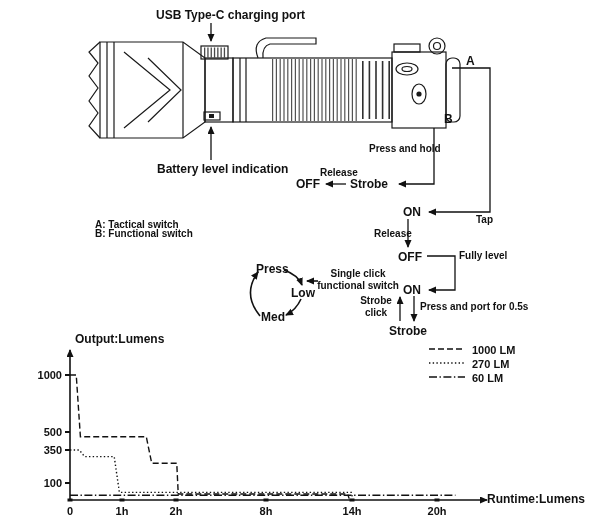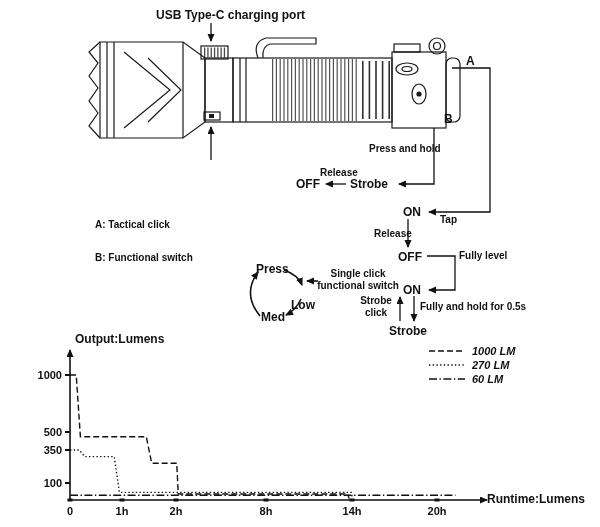--- a/index.html
+++ b/index.html
@@ -6,21 +6,21 @@
   #stage{position:relative;width:600px;height:527px;background:#fff;
          font-family:"Liberation Sans",sans-serif;color:#111;overflow:hidden;}
   #art{position:absolute;left:0;top:0;}
   .lbl{position:absolute;font-weight:bold;font-size:12px;white-space:nowrap;line-height:1.2;}
   .sm{font-size:10px;}
   .wrap{white-space:normal;text-align:center;}
   .big{font-size:12px;}
   .tick{font-size:11px;font-weight:bold;font-family:"Liberation Sans",sans-serif;fill:#111;}
   .axis{stroke:#111;stroke-width:1.6;}
   #legend{position:absolute;left:428px;top:344px;}
-  .lrow{display:flex;align-items:center;height:14px;font-style:italic;}
+  .lrow{display:flex;height:14px;}
   .lrow svg{margin-right:6px;}
   .ls{stroke:#111;stroke-width:1.4;}
   .ls1{stroke-dasharray:6 3;}
   .ls2{stroke-dasharray:1.4 2.3;}
   .ls3{stroke-dasharray:8 2.5 1.4 2.5;}
   .lname{font-size:11px;font-weight:bold;}
 </style>
 </head>
 <body>
 
@@ -105,39 +105,40 @@
         <text x="62" y="436" class="tick" text-anchor="end">500</text>
         <rect x="65" y="374" width="5" height="2" fill="#111"></rect>
         <text x="62" y="379" class="tick" text-anchor="end">1000</text>
         <polyline points="70,375 76.24,375 80.4,436.8 146.3,436.8 151.7,463.2 176.75,463.2 178.25,494.05 347.7,494.05 349.1333333333333,498.64" fill="none" stroke="#111" stroke-width="1.4" stroke-dasharray="6 3"></polyline>
         <polyline points="70,450 79.36,450 84.56,456.6 114.19999999999999,456.6 119.4,492.35 351.2833333333333,492.35 352.70833333333337,498.64" fill="none" stroke="#111" stroke-width="1.4" stroke-dasharray="1.4 2.3"></polyline>
         <polyline points="70,495.24 455.4166666666667,495.24" fill="none" stroke="#111" stroke-width="1.4" stroke-dasharray="8 2.5 1.4 2.5"></polyline>
       </g>
   </svg>
 
   <div class="lbl" style="left:156px;top:8px">USB Type-C charging port</div>
+  <div class="lbl" style="left:157px;top:162px">Battery level indication</div>
   <div class="lbl" style="left:466px;top:54px">A</div>
   <div class="lbl" style="left:444px;top:112px">B</div>
   <div class="lbl sm" style="left:369px;top:143px">Press and hold</div>
   <div class="lbl" style="left:296px;top:177px">OFF</div>
   <div class="lbl sm" style="left:320px;top:167px">Release</div>
   <div class="lbl" style="left:350px;top:177px">Strobe</div>
-  <div class="lbl sm" style="left:95px;top:219px">A: Tactical click</div>
-  <div class="lbl sm" style="left:95px;top:252px">B: Functional switch</div>
+  <div class="lbl sm" style="left:95px;top:219px">A: Tactical switch</div>
+  <div class="lbl sm" style="left:95px;top:228px">B: Functional switch</div>
   <div class="lbl" style="left:403px;top:205px">ON</div>
-  <div class="lbl sm" style="left:440px;top:214px">Tap</div>
+  <div class="lbl sm" style="left:476px;top:214px">Tap</div>
   <div class="lbl sm" style="left:374px;top:228px">Release</div>
   <div class="lbl" style="left:398px;top:250px">OFF</div>
   <div class="lbl sm" style="left:459px;top:250px">Fully level</div>
   <div class="lbl" style="left:403px;top:283px">ON</div>
   <div class="lbl sm wrap" style="left:354px;top:295px;width:44px">Strobe click</div>
-  <div class="lbl sm" style="left:420px;top:301px">Fully and hold for 0.5s</div>
+  <div class="lbl sm" style="left:420px;top:301px">Press and port for 0.5s</div>
   <div class="lbl" style="left:389px;top:324px">Strobe</div>
   <div class="lbl" style="left:256px;top:262px">Press</div>
-  <div class="lbl" style="left:291px;top:298px">Low</div>
+  <div class="lbl" style="left:291px;top:286px">Low</div>
   <div class="lbl" style="left:261px;top:310px">Med</div>
   <div class="lbl sm wrap" style="left:316px;top:268px;width:84px">Single click functional switch</div>
 
   <div class="lbl big" style="left:75px;top:332px">Output:Lumens</div>
   <div class="lbl big" style="left:487px;top:492px">Runtime:Lumens</div>
 
   <div id="legend">
     <div class="lrow">
       <svg width="38" height="10">
           <line class="ls ls1" x1="1" y1="5" x2="37" y2="5"></line>

